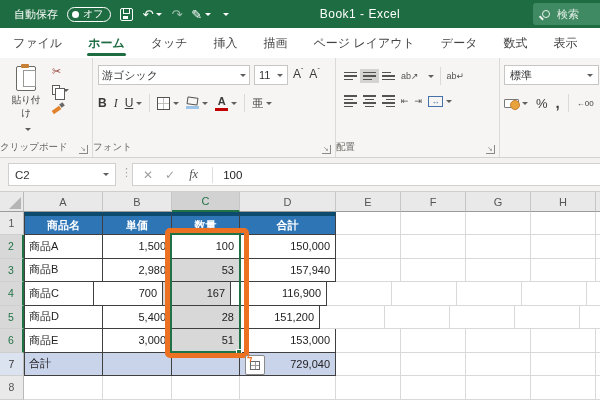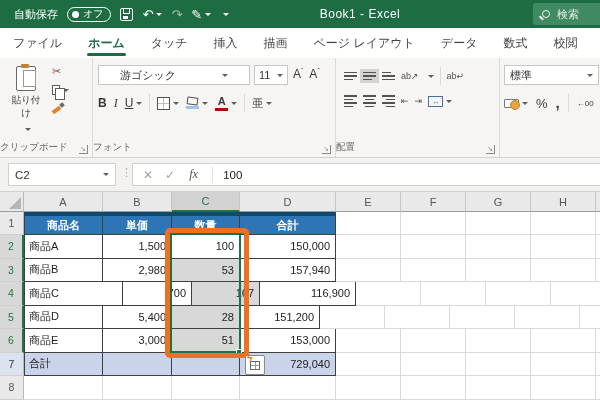--- a/index.html
+++ b/index.html
@@ -45,21 +45,21 @@
   .paste-lbl{font-size:9.5px;color:#3b3a39;margin-top:3px;}
   .clip-col{position:absolute;left:52px;top:8px;display:flex;flex-direction:column;gap:8px;align-items:flex-start;}
   .scis{font-size:11px;color:#9c4a42;line-height:1;}
   .copy-ic{position:relative;width:8px;height:10px;border:1px solid #5f5d5b;background:#fff;}
   .copy-ic::after{content:"";position:absolute;left:2px;top:2px;width:8px;height:10px;border:1px solid #5f5d5b;background:#fff;}
   .brush{position:relative;width:12px;height:10px;}
   .brush::before{content:"";position:absolute;left:0;top:5px;width:9px;height:4px;background:#e0832b;transform:rotate(-35deg);}
   .brush::after{content:"";position:absolute;right:0;top:0;width:4px;height:4px;background:#6b6966;transform:rotate(-35deg);}
   
   #g-font{width:243px;}
-  .fsel{position:absolute;left:5px;top:7px;width:152px;height:20px;background:#fff;border:1px solid #c8c6c4;font-size:11px;color:#333;display:flex;align-items:center;justify-content:space-between;padding:0 21px;}
+  .fsel{position:absolute;left:5px;top:7px;width:152px;height:20px;background:#fff;border:1px solid #c8c6c4;font-size:11px;color:#333;display:flex;align-items:center;justify-content:space-between;padding:0 3px;}
   .fsize{position:absolute;left:161px;top:7px;width:34px;height:20px;background:#fff;border:1px solid #c8c6c4;font-size:11px;color:#333;display:flex;align-items:center;justify-content:space-between;padding:0 4px;}
   .fgrow{position:absolute;left:200px;top:9px;display:flex;gap:6px;font-size:12px;color:#3b3a39;}
   .fgrow sup{font-size:7px;}
   .fbtns{position:absolute;left:5px;top:36px;display:flex;align-items:center;gap:7px;font-size:12px;color:#3b3a39;}
   .fb-b{font-weight:bold;}
   .fb-i{font-style:italic;font-family:"Liberation Serif",serif;}
   .fb-u{text-decoration:underline;}
   .vsep{width:1px;height:18px;background:#dcdad7;}
   .bord-ic{width:13px;height:13px;border:1px solid #55534f;background:
      linear-gradient(#c2c0bd,#c2c0bd) center/1px 100% no-repeat,
@@ -171,21 +171,20 @@
 
   <div id="tabrow">
     <span class="tab">ファイル</span>
     <span class="tab active">ホーム</span>
     <span class="tab">タッチ</span>
     <span class="tab">挿入</span>
     <span class="tab">描画</span>
     <span class="tab">ページ レイアウト</span>
     <span class="tab">データ</span>
     <span class="tab">数式</span>
-    <span class="tab">校閲</span>
     <span class="tab">表示</span>
 
   </div>
 
   <div id="ribbon">
 
     <div class="group" id="g-clip">
       <div class="paste">
         <div class="clipb"></div>
         <div class="paste-lbl">貼り付け</div>
@@ -378,21 +377,21 @@
         <div class="cell tb selg tr" style="width: 68px;">53</div>
         <div class="cell tb tr" style="width: 96px;">157,940</div>
         <div class="cell gl tr" style="width: 65px;"></div>
         <div class="cell gl tr" style="width: 65px;"></div>
         <div class="cell gl tr" style="width: 65px;"></div>
         <div class="cell gl tr" style="width: 65px;"></div>
         <div class="cell gl tr" style="width: 40px;"></div>
       </div>
       <div class="grow" style="height: 23.5px;">
         <div class="rh rh-sel">4</div>
-        <div class="cell tb bl tl" style="width: 99px;">商品C</div>
+        <div class="cell tb bl tl" style="width: 70px;">商品C</div>
         <div class="cell tb tr" style="width: 69px;">700</div>
         <div class="cell tb selg tr" style="width: 68px;">167</div>
         <div class="cell tb tr" style="width: 96px;">116,900</div>
         <div class="cell gl tr" style="width: 65px;"></div>
         <div class="cell gl tr" style="width: 65px;"></div>
         <div class="cell gl tr" style="width: 65px;"></div>
         <div class="cell gl tr" style="width: 65px;"></div>
         <div class="cell gl tr" style="width: 40px;"></div>
       </div>
       <div class="grow" style="height: 23.5px;">

